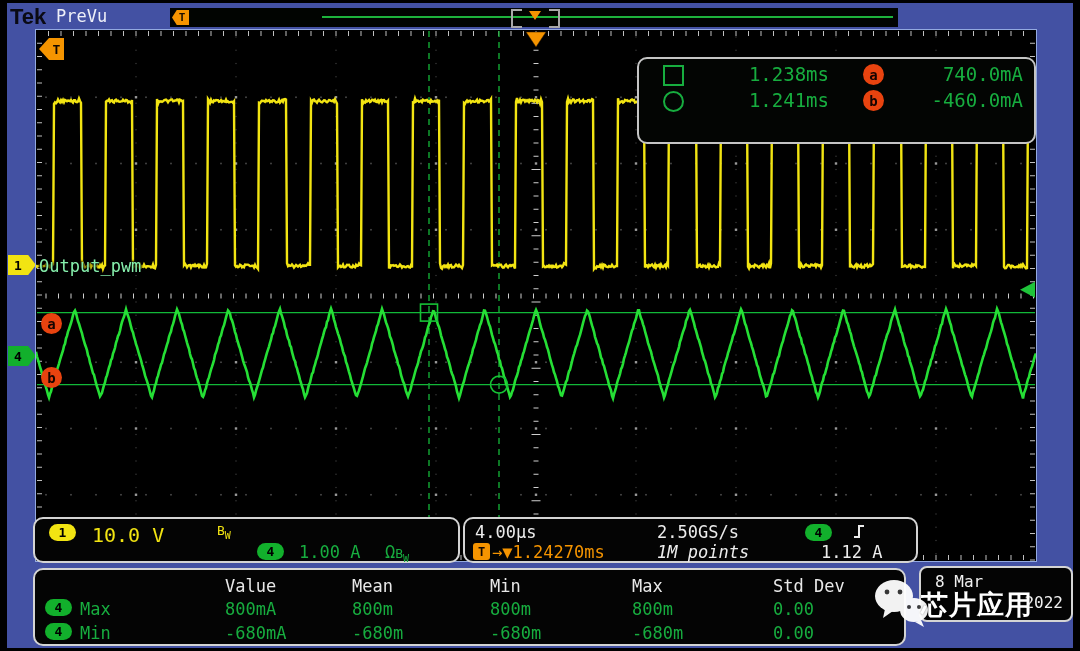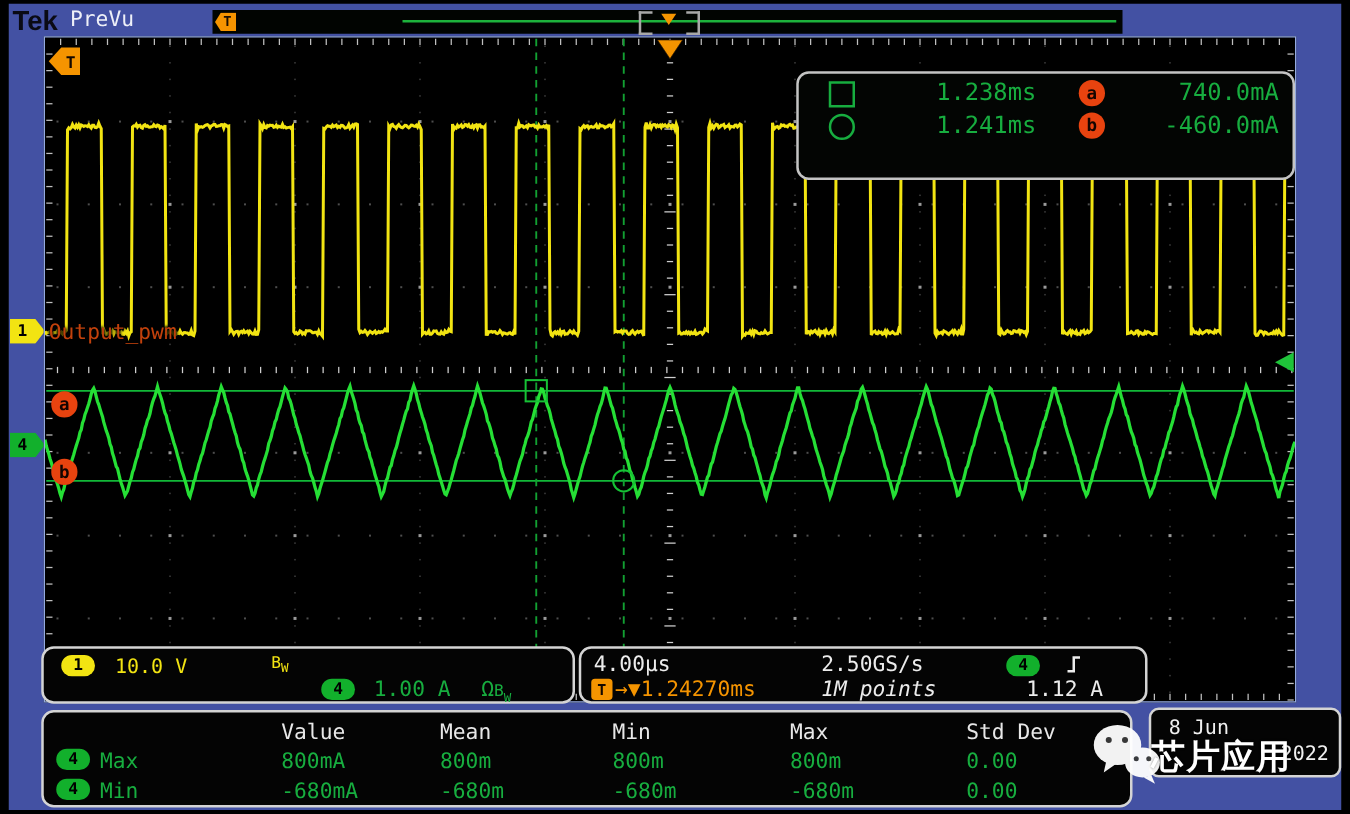--- a/index.html
+++ b/index.html
@@ -19,21 +19,21 @@
   .pv-line{left:152px;top:8px;width:571px;height:2px;background:#1db33c;}
   .pv-br{top:1px;width:9px;height:15px;border:2px solid #a8a8a8;}
   .pv-br.l{left:341px;border-right:none;}
   .pv-br.r{left:379px;border-left:none;}
   .pv-tri{left:359px;top:3px;width:0;height:0;border-left:6px solid transparent;
           border-right:6px solid transparent;border-top:9px solid #f59400;}
 
   
   .graticule{left:35px;top:29px;width:1000px;height:531px;background:#000;
              border:1px solid #93a9e0;box-sizing:content-box;}
-  .wave-label{color:#c2410c;font-size:17px;text-shadow:0 0 3px #000,1px 1px 2px #000,-1px -1px 2px #000;}
+  .wave-label{color:#86efac;font-size:17px;text-shadow:0 0 3px #000,1px 1px 2px #000,-1px -1px 2px #000;}
   .ab-badge{width:21px;height:21px;border-radius:50%;background:#e8430f;color:#140400;
             font-size:14px;font-weight:bold;display:flex;align-items:center;justify-content:center;}
 
   
   .ch-marker{left:8px;width:28px;height:20px;color:#000;font-size:13px;font-weight:bold;
              display:flex;align-items:center;padding-left:6px;box-sizing:border-box;
              clip-path:polygon(0 0,72% 0,100% 50%,72% 100%,0 100%);}
   .ch1m{top:255px;background:#f2e412;}
   .ch4m{top:346px;background:#12b02c;}
 
@@ -50,21 +50,21 @@
   
   .bbox{background:#040404;border:2px solid #d4d4d4;border-radius:10px;box-sizing:border-box;}
   .ch1-box{left:33px;top:517px;width:427px;height:46px;}
   .hz-box{left:463px;top:517px;width:455px;height:46px;}
   .meas-box{left:33px;top:568px;width:873px;height:78px;}
   .date-box{left:919px;top:566px;width:154px;height:56px;border-radius:8px;}
   .pill{width:27px;height:17px;border-radius:9px;color:#000;font-size:13px;font-weight:bold;
         display:flex;align-items:center;justify-content:center;}
   .pill.y{background:#f2e412;}
   .pill.g{background:#12b02c;}
-  .ytx{color:#f2e412;font-size:16px;}
+  .ytx{color:#f2e412;font-size:20px;}
   .gtx{color:#17ad3f;font-size:17px;}
   .wtx{color:#ececec;font-size:17px;}
   .otx{color:#f59400;font-size:17px;}
   sub{font-size:10px;}
   .tflag-sq{width:17px;height:17px;background:#f59400;border-radius:3px;color:#140800;
             font-size:12px;font-weight:bold;display:flex;align-items:center;justify-content:center;}
 
   
   .m-head{color:#e8e8e8;font-size:17px;}
   .m-val{color:#17ad3f;font-size:17px;}
@@ -1161,21 +1161,21 @@
       <span class="cn m-val">Min</span>
       <span class="c1 m-val">-680mA</span>
       <span class="c2 m-val">-680m</span>
       <span class="c3 m-val">-680m</span>
       <span class="c4 m-val">-680m</span>
       <span class="c5 m-val">0.00</span>
     </div>
   </div>
 
   <div class="abs bbox date-box">
-    <span class="abs date-txt" style="left:14px;top:4px;">8 Jun</span>
+    <span class="abs date-txt" style="left:14px;top:4px;">8 Mar</span>
     <span class="abs date-txt" style="right:8px;top:4px;margin-top:21px;">2022</span>
   </div>
 
   <svg class="abs wm-icon" width="58" height="52">
     <g opacity="0.95">
       <ellipse cx="21" cy="19" rx="19" ry="16" fill="#ffffff"></ellipse>
       <path d="M12 32 L10 41 L20 34 Z" fill="#ffffff"></path>
       <circle cx="14" cy="15" r="2.4" fill="#3a3a3a"></circle>
       <circle cx="27" cy="15" r="2.4" fill="#3a3a3a"></circle>
       <ellipse cx="41" cy="33" rx="14" ry="12" fill="#ffffff"></ellipse>

